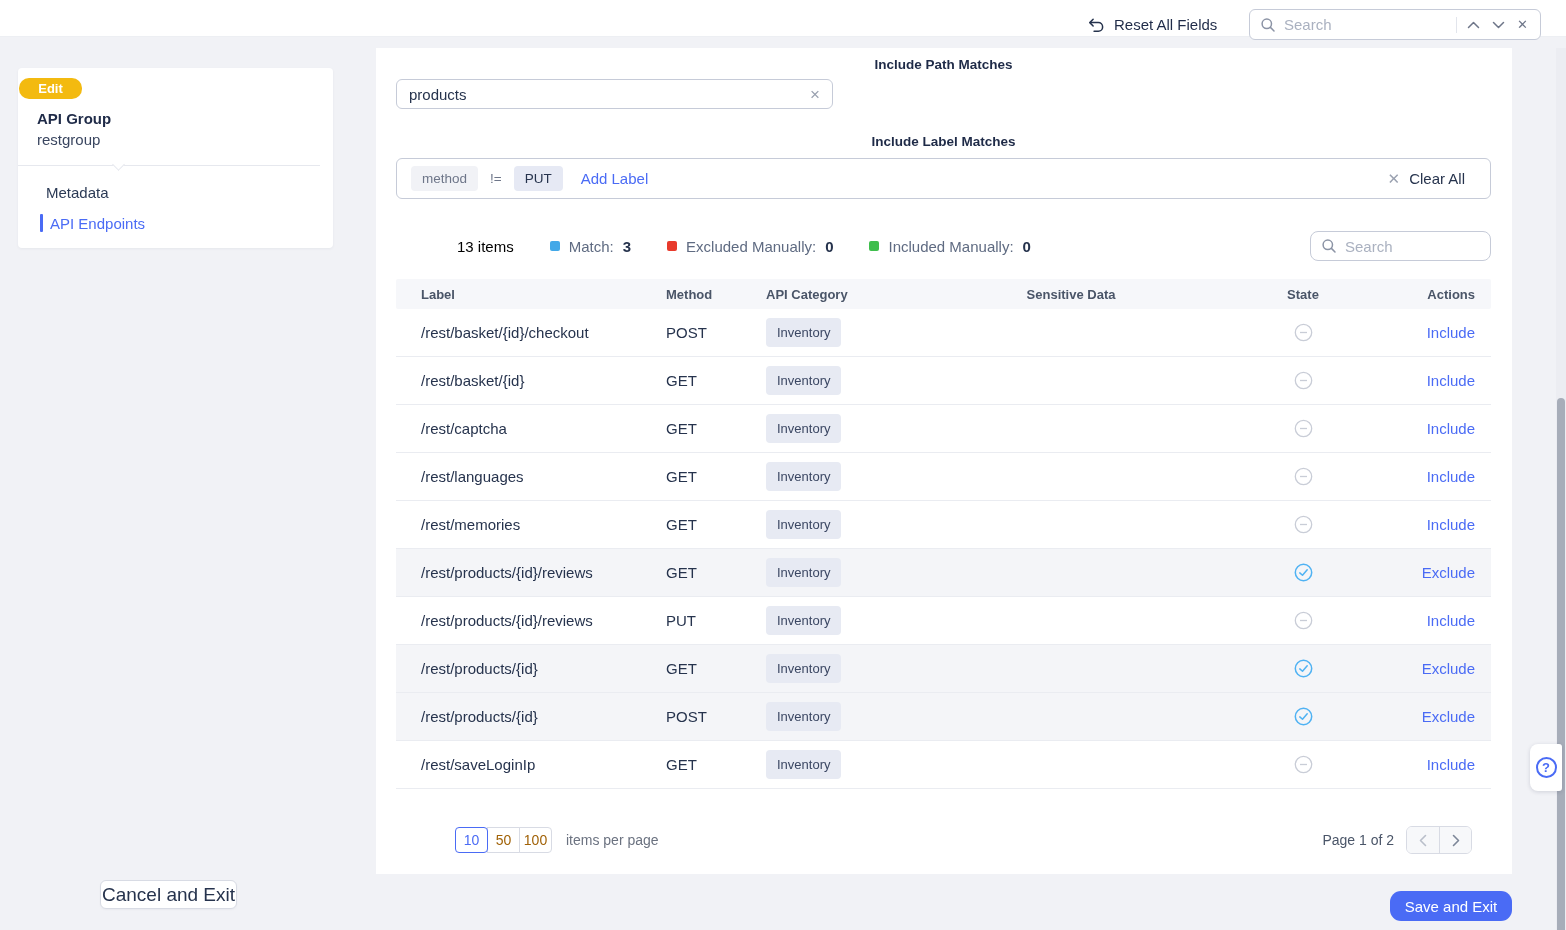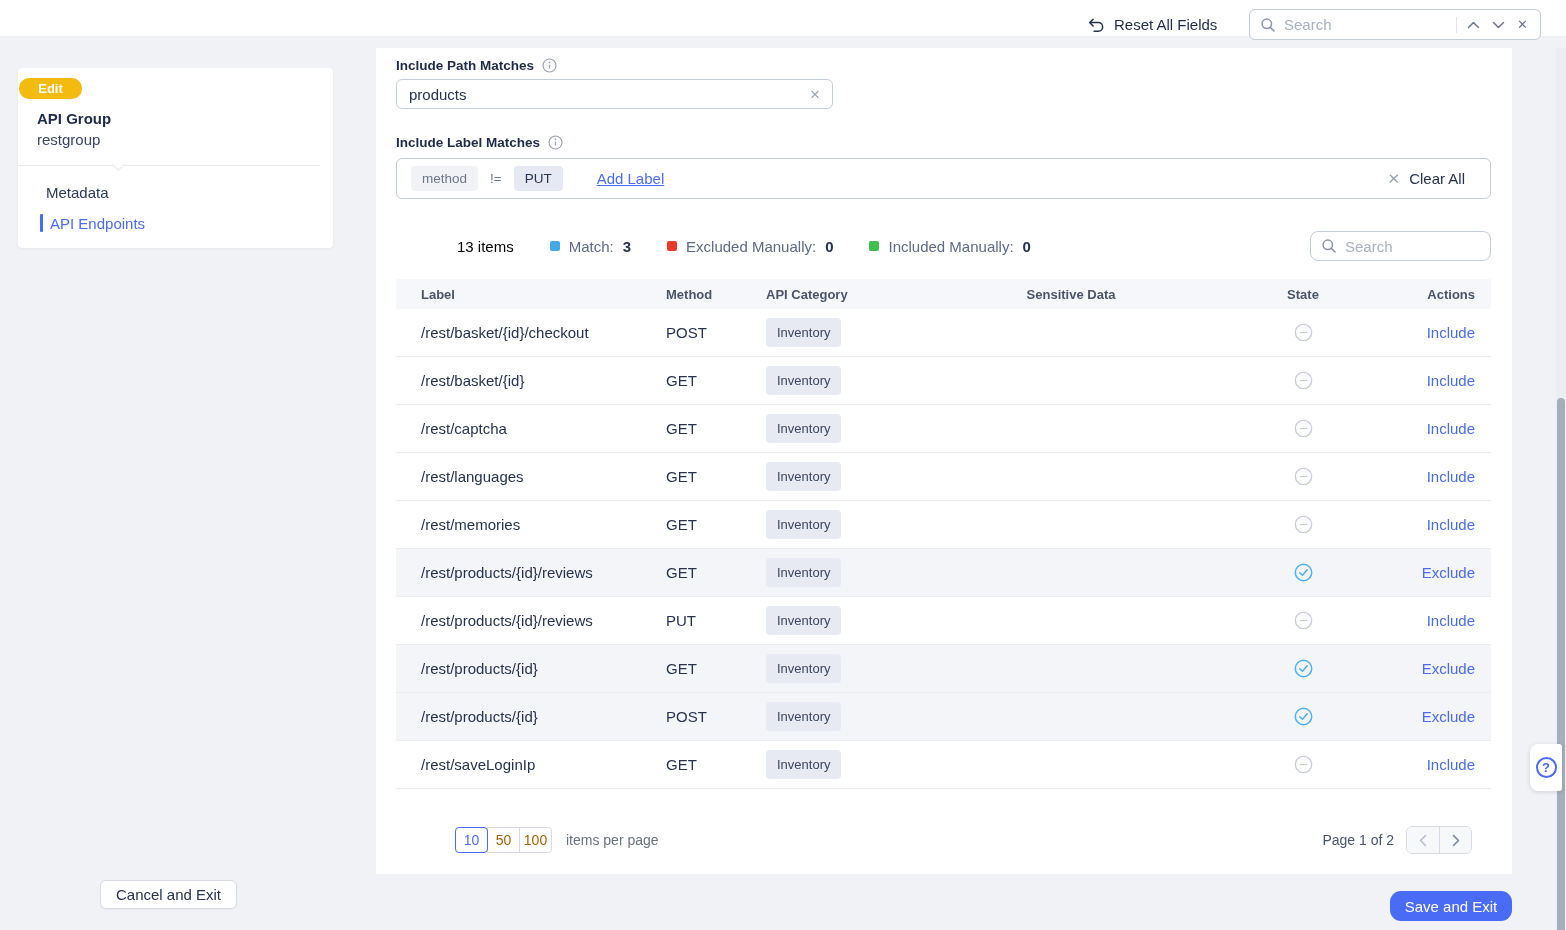--- a/index.html
+++ b/index.html
@@ -62,42 +62,42 @@
   .side-item.active { padding-left:22px; color:var(--link-blue); }
   .active-bar { width:3px; height:18px; background:var(--link-blue); margin-right:7px; border-radius:1px; }
 
   
   .main-panel {
     position:absolute; left:376px; top:48px; width:1136px; height:826px;
     background:#fff; padding:0 21px 0 20px;
   }
   .section-label {
     margin-top:9px; display:flex; align-items:center; gap:8px;
-    font-size:13.5px; font-weight:bold; color:#1e2a47; height:16px;
+    font-size:13.5px; font-weight:bold; color:#1e2a47; height:16px;flex-direction:column;
   }
   .section-label.second { margin-top:25px; }
   .text-input {
     margin-top:6px; width:437px; height:30px;
     border:1px solid #c6cbd8; border-radius:6px;
     display:flex; align-items:center; padding:0 12px; gap:8px;
   }
   .text-input input {
     flex:1; border:none; outline:none; font:15px "Liberation Sans",sans-serif; color:#26334d; min-width:0;
   }
   .clear-x { color:#9aa1b0; font-size:17px; line-height:1; cursor:pointer; background:none; border:none; }
 
   .label-box {
     margin-top:8px; height:41px; width:1095px;
     border:1px solid #c6cbd8; border-radius:6px;
     display:flex; align-items:center; padding:0 25px 0 14px; gap:12px;
   }
   .chip { background:#f1f2f6; color:#6e7689; font-size:13.5px; padding:5px 11px; border-radius:4px; }
   .chip.value { background:#e6e9f4; color:#26334d; }
   .operator { color:#6e7689; font-size:13.5px; }
-  .add-label { color:var(--link-blue); cursor:pointer; margin-left:22px;text-decoration:underline; }
+  .add-label { color:var(--link-blue); cursor:pointer; margin-left:6px; }
   .clear-all { margin-left:auto; display:flex; align-items:center; gap:9px; cursor:pointer; color:#26334d; }
   .clear-all .x { color:#9aa1b0; font-size:15px; }
 
   
   .stats-row { margin-top:32px; height:30px; display:flex; align-items:center; padding-left:19px; }
   .items-count { color:#000000;margin-left:42px; }
   .legend-item { display:flex; align-items:center; margin-left:36px; gap:9px; color:#5f6b82; }
   .legend-sq { width:10px; height:10px; border-radius:2px; }
   .legend-sq.match { background:var(--match-blue); }
   .legend-sq.excluded { background:var(--excluded-red); }
@@ -157,21 +157,21 @@
     display:flex; align-items:center; justify-content:center;
   }
   .pager-btn + .pager-btn { border-left:1px solid #d8dbe4; }
   .pager-btn.prev { color:#b9bfca; }
   .pager-btn.next { color:#7d8798; }
 
   
   .cancel-btn {
     position:absolute; left:100px; top:880px; width:137px; height:29px;
     background:#fff; border:1px solid #d8dbe4; border-radius:6px;
-    color:#26334d; font-size:15px; display:flex; align-items:center; justify-content:center;
+    color:#26334d; font-size:19px; display:flex; align-items:center; justify-content:center;
     cursor:pointer; box-shadow:0 1px 2px rgba(20,30,60,.04);
   }
   .save-btn {
     position:absolute; left:1390px; top:891px; width:122px; height:30px;
     background:var(--accent-blue); border:none; border-radius:11px;
     color:#fff; font-size:15px; display:flex; align-items:center; justify-content:center; cursor:pointer;
   }
 
   
   .scroll-track { position:absolute; right:0; top:48px; width:10px; height:882px; background:#ecedf2; z-index:4; }

